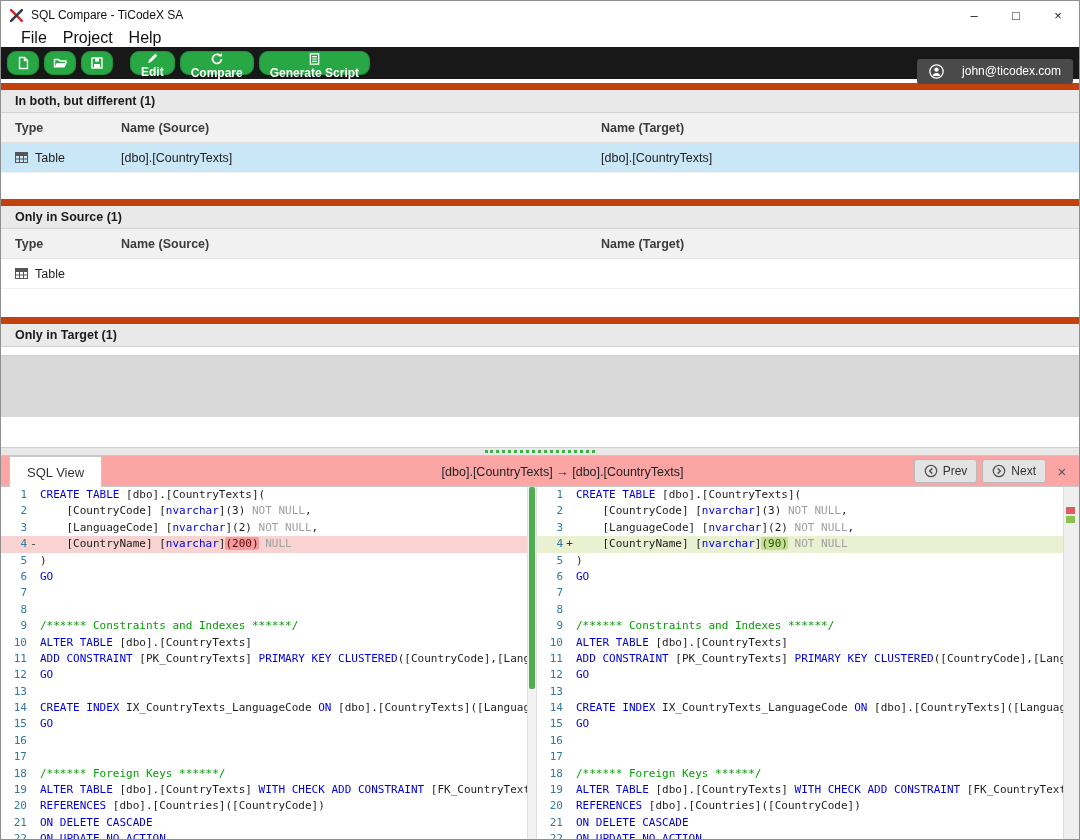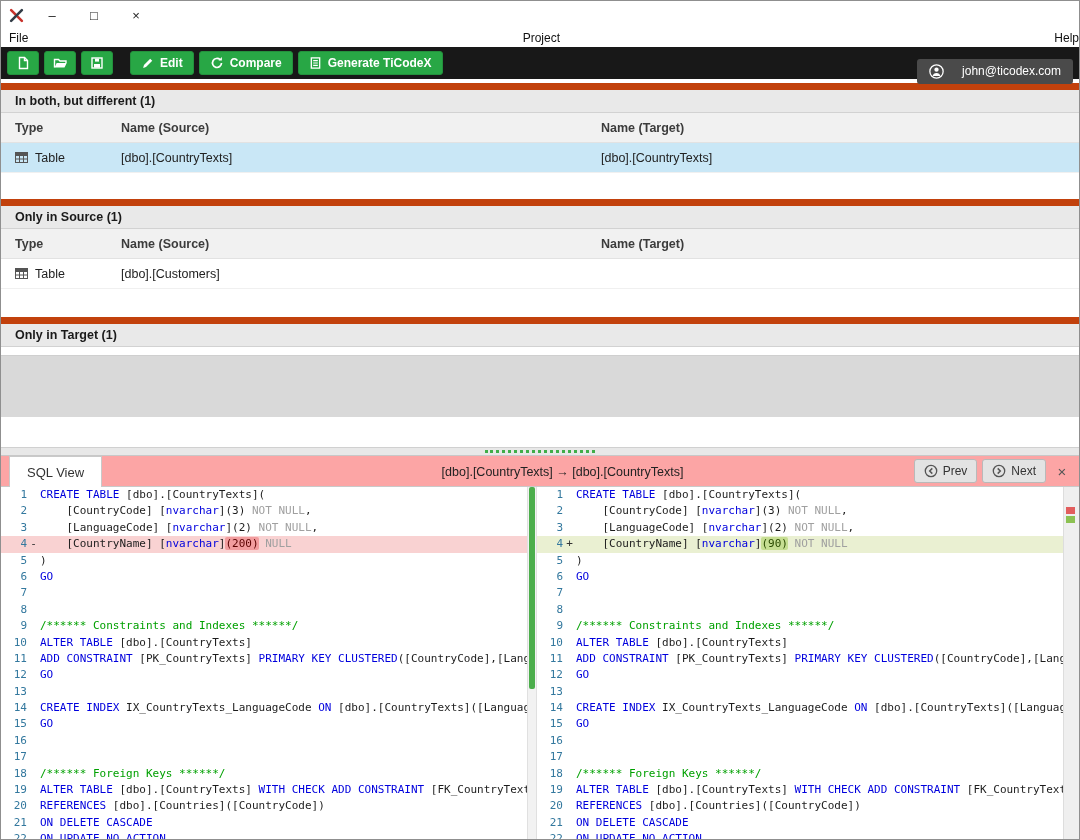--- a/index.html
+++ b/index.html
@@ -7,25 +7,25 @@
   .window { width:1080px; height:840px; border:1px solid #8f8f8f; overflow:hidden; background:#fff; position:relative; }
 
   
   .titlebar { height:28px; display:flex; align-items:center; padding-left:8px; background:#fff; }
   .titlebar .logo { width:15px; height:15px; margin-right:7px; flex:none; }
   .titlebar .title { font-size:12px; color:#111; flex:1; }
   .win-controls { display:flex; height:28px; }
   .wbtn { width:42px; height:28px; display:flex; align-items:center; justify-content:center; font-size:13px; color:#222; cursor:default; }
 
   
-  .menubar { height:18px; display:flex; align-items:center; padding-left:8px; gap:16px; font-size:12px; color:#111; background:#fff;justify-content:space-between; }
+  .menubar { height:18px; display:flex; align-items:center; padding-left:20px; gap:16px; font-size:16px; color:#111; background:#fff; }
 
   
   .toolbar { height:32px; background:#181818; display:flex; align-items:center; padding:0 6px; gap:5px; }
-  .tb { display:inline-flex; align-items:center; gap:6px; height:24px; background:#28a745; border:1px solid #23913c; border-radius:3px; color:#fff; font-size:12px; font-weight:bold; padding:0 10px; font-family:"Liberation Sans",sans-serif; cursor:pointer; }
+  .tb { display:inline-flex; align-items:center; height:24px; background:#28a745; border:1px solid #23913c; border-radius:9px; color:#fff; font-size:12px; font-weight:bold; padding:0 10px; font-family:"Liberation Sans",sans-serif; cursor:pointer;flex-direction:column; }
   .tb.icon-only { width:32px; justify-content:center; padding:0; }
   .tb svg { flex:none; }
   .ml { margin-left:12px; }
   .user { margin-left:auto; display:flex; align-items:center; gap:18px; background:#4a4a4a; border-radius:3px; color:#fff; font-size:12px; height:25px; padding:0 12px;margin-top:16px; }
 
   
   .results { height:368px; background:#fff; overflow:hidden; }
   .sp4 { height:4px; background:#fff; }
   .sp26 { height:26px; background:#fff; }
   .sp28 { height:28px; background:#fff; }
@@ -76,20 +76,21 @@
 </head>
 <body>
 
 <div class="window">
 
   <div class="titlebar">
     <svg class="logo" viewBox="0 0 14 14">
       <path d="M2 2 L12 12" stroke="#c8322b" stroke-width="2.4" stroke-linecap="round"></path>
       <path d="M12 2 L2 12" stroke="#323c46" stroke-width="2.4" stroke-linecap="round"></path>
     </svg>
+    <span class="title">SQL Compare - TiCodeX SA</span>
     <div class="win-controls">
       <div class="wbtn">–</div>
       <div class="wbtn">□</div>
       <div class="wbtn">×</div>
     </div>
   </div>
 
   <div class="menubar">
     <span>File</span>
     <span>Project</span>
@@ -127,21 +128,21 @@
         <path d="M11.5 7 a4.5 4.5 0 1 1-1.4-3.3" fill="none" stroke="#fff" stroke-width="1.7"></path>
         <path d="M11.9 1 v3.4 h-3.4 z" fill="#fff"></path>
       </svg>
       <span>Compare</span>
     </button>
     <button class="tb">
       <svg width="13" height="14" viewBox="0 0 14 14">
         <rect x="2.5" y="1.5" width="9" height="11" fill="none" stroke="#fff" stroke-width="1.4"></rect>
         <path d="M4.5 4.5 h5 M4.5 7 h5 M4.5 9.5 h5" stroke="#fff" stroke-width="1.2"></path>
       </svg>
-      <span>Generate TiCodeX</span>
+      <span>Generate Script</span>
     </button>
     <div class="user">
       <svg width="15" height="15" viewBox="0 0 14 14">
         <circle cx="7" cy="7" r="6.2" fill="none" stroke="#fff" stroke-width="1.2"></circle>
         <circle cx="7" cy="5.3" r="2" fill="#fff"></circle>
         <path d="M3.4 11.3 a3.7 3.7 0 0 1 7.2 0" fill="#fff"></path>
       </svg>
       <span>john@ticodex.com</span>
     </div>
   </div>
@@ -182,21 +183,20 @@
     </div>
     <div class="grid-row">
       <span class="c-type">
         <svg width="13" height="11" viewBox="0 0 13 11">
           <rect x="0.5" y="0.5" width="12" height="10" fill="none" stroke="#555" stroke-width="1"></rect>
           <path d="M0.5 3.5 h12 M0.5 7 h12 M4.5 3.5 v7 M8.5 3.5 v7" stroke="#555" stroke-width="1"></path>
           <rect x="0.5" y="0.5" width="12" height="3" fill="#555"></rect>
         </svg>
         <span>Table</span>
       </span>
-      <span class="c-src">[dbo].[Customers]</span>
       <span class="c-tgt"></span>
     </div>
 
     <div class="sp28"></div>
 
     <div class="sec-header">
       <span>Only in Target (1)</span>
     </div>
 
     <div class="sp8"></div>

